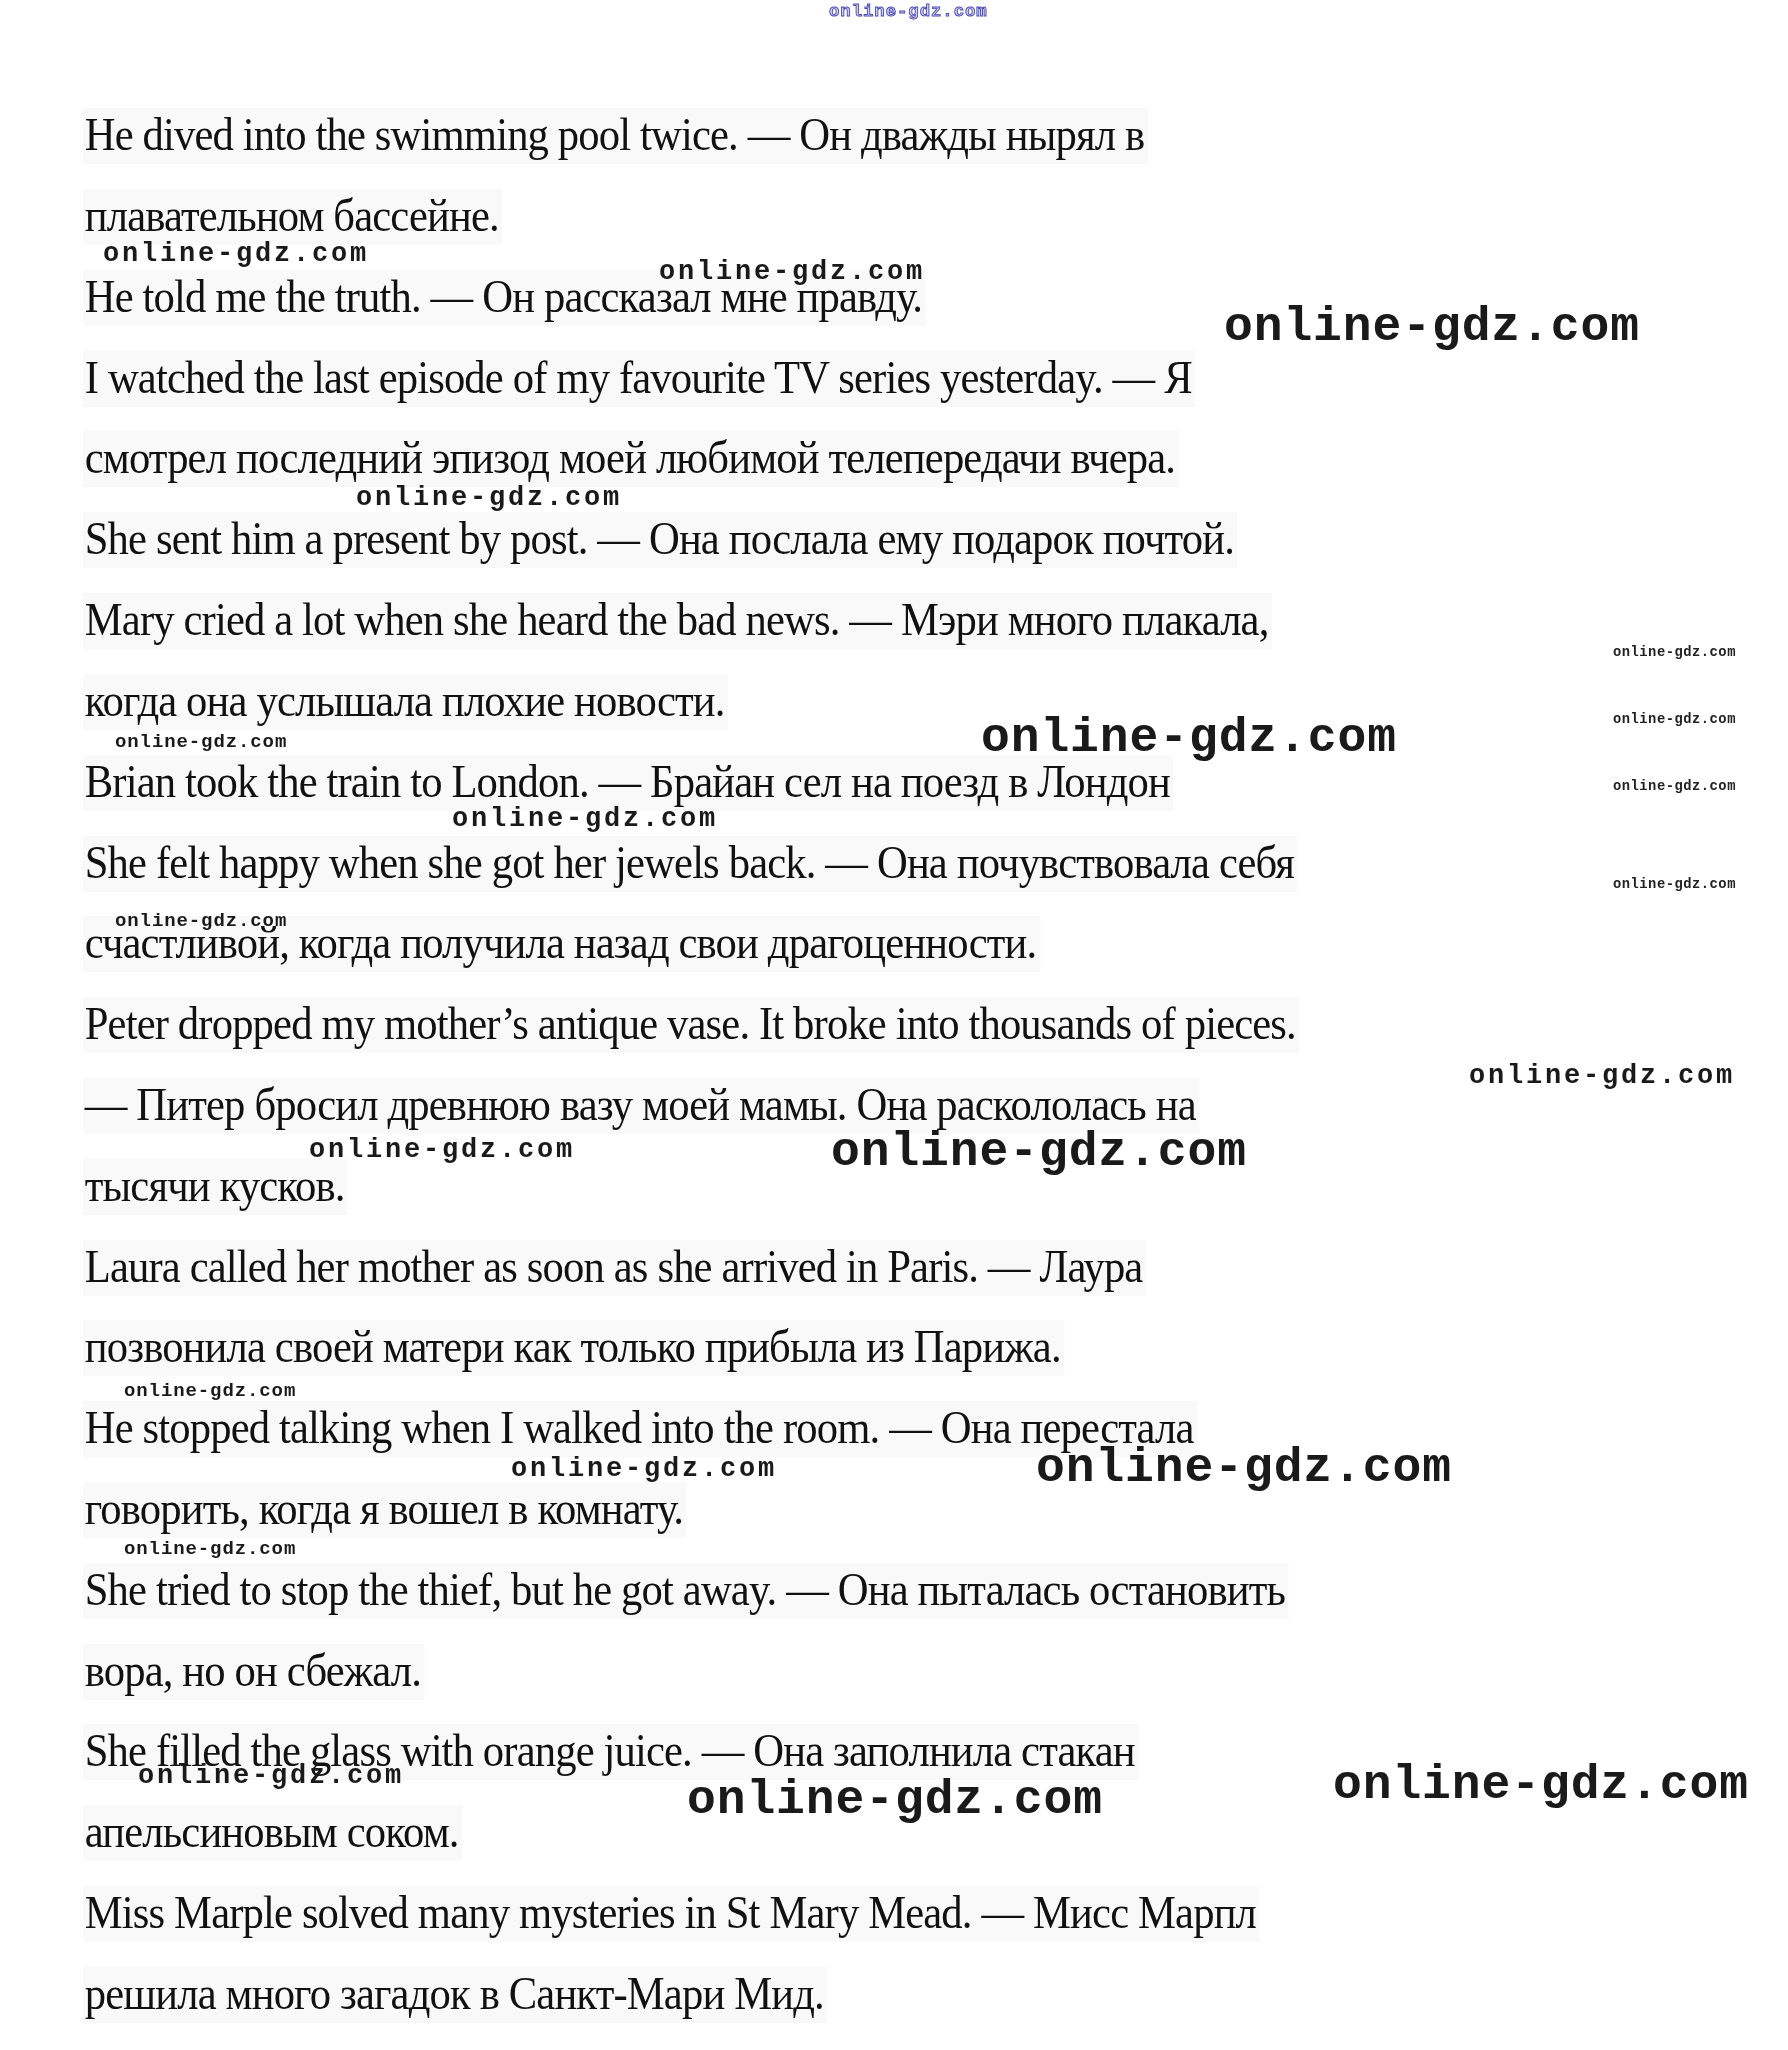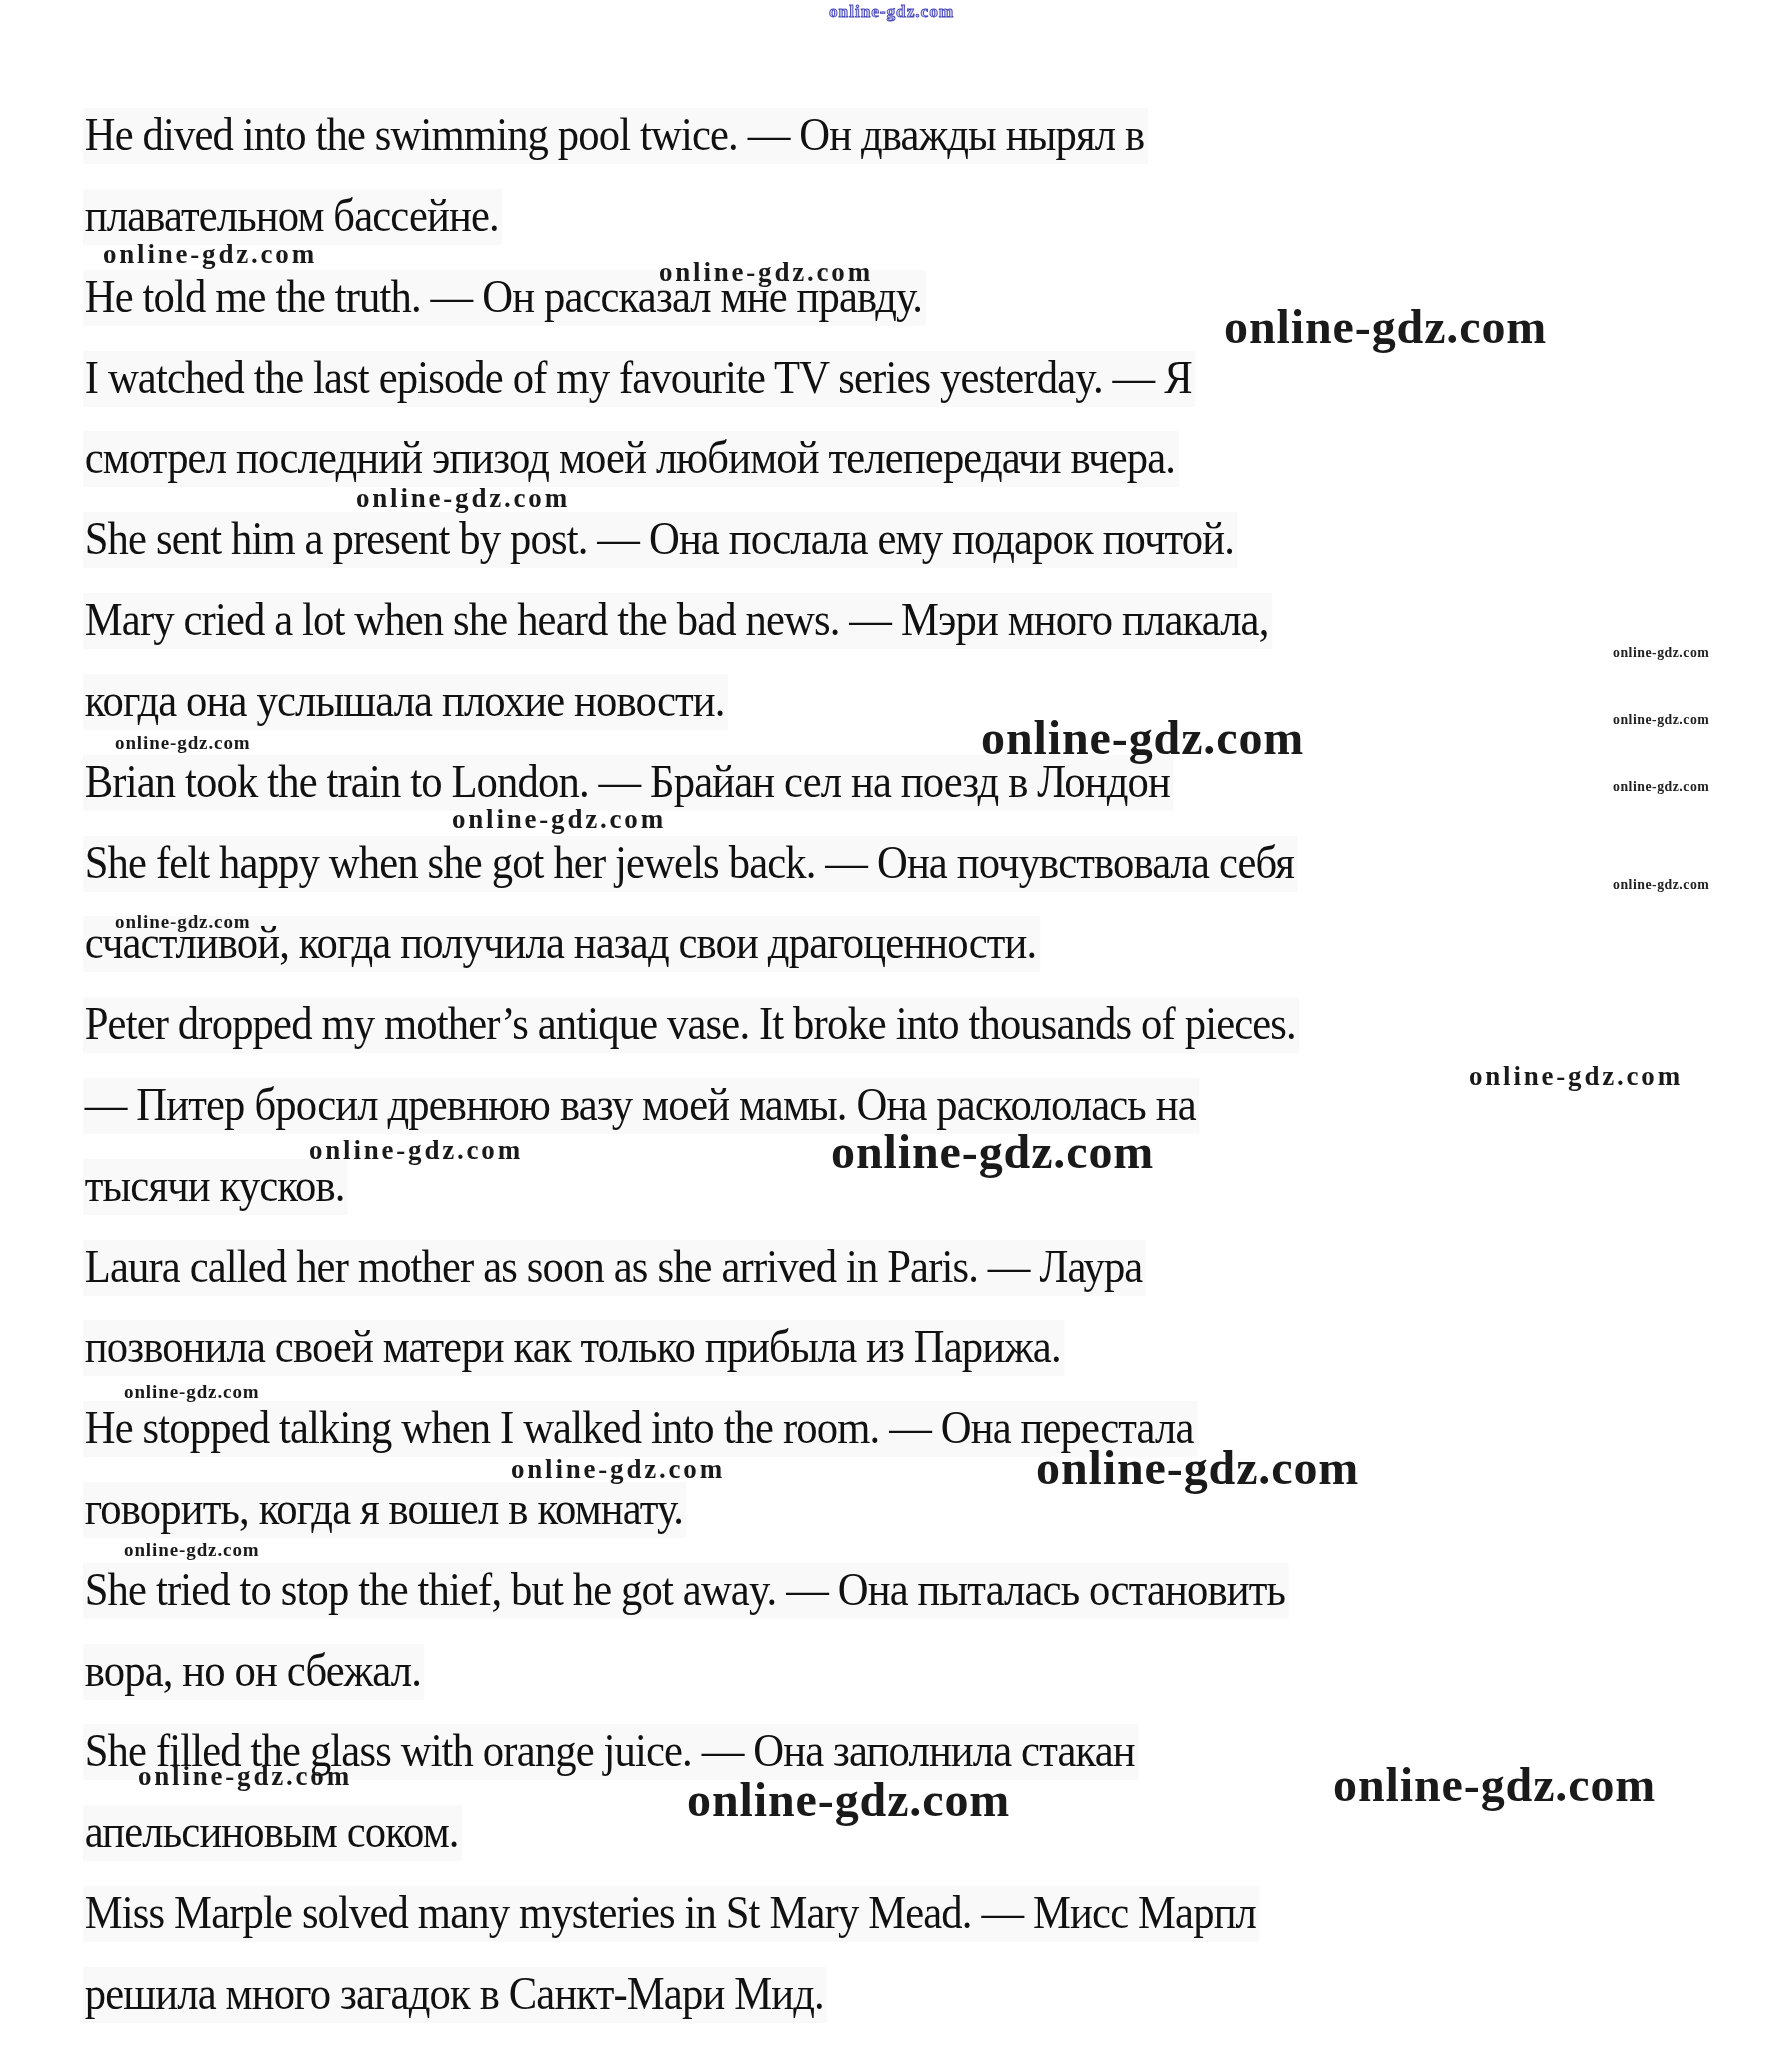--- a/index.html
+++ b/index.html
@@ -33,21 +33,21 @@
     color: var(--text-color);
     transform: scale(0.97, 1.06);
     transform-origin: top left;
   }
   .text-line > span {
     background: rgba(0,0,0,0.025);
     padding: 0.9px 3.7px 2.8px 1.8px;
   }
   .wm {
     position: absolute;
-    font-family: Liberation Serif, serif;
+    font-family: Liberation Mono, monospace;
     font-weight: 700;
     color: var(--wm-color);
     white-space: nowrap;
     line-height: 1;
   }
   .wm-large  { font-size: 48px; letter-spacing: 0.9px; }
   .wm-medium { font-size: 27px; letter-spacing: 2.8px; }
   .wm-small  { font-size: 19px; letter-spacing: 0.9px; }
   .wm-tiny   { font-size: 13.8px; letter-spacing: 0.5px; color: #222222; font-weight: 600; }
   .wm-blue   {

